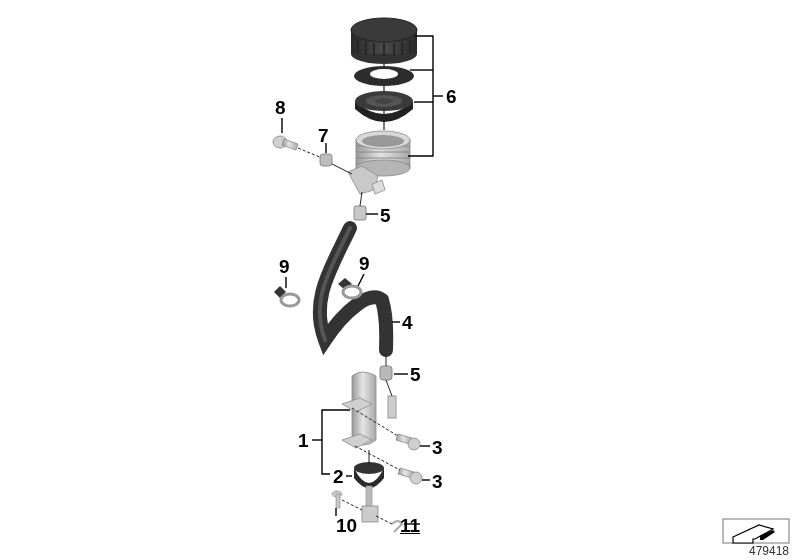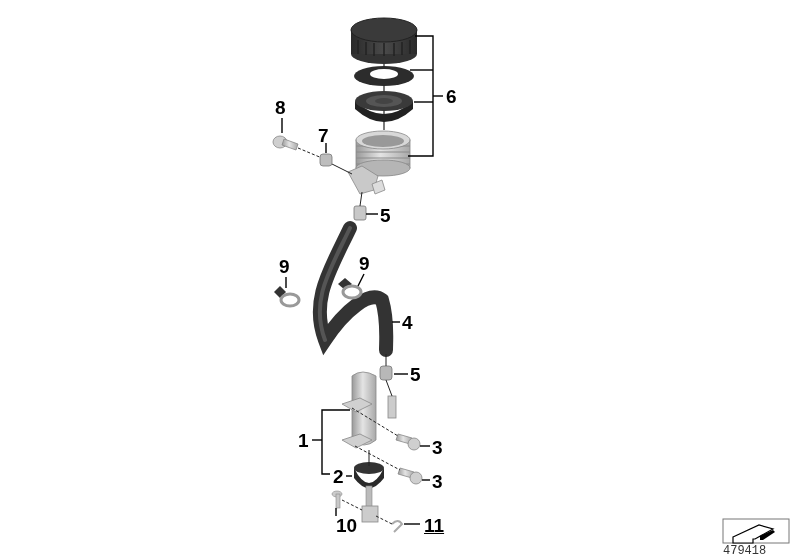--- a/index.html
+++ b/index.html
@@ -1,22 +1,22 @@
 <!DOCTYPE html>
 <html><head>
 <meta charset="utf-8">
 <style>
   html, body { margin:0; padding:0; background:#ffffff; }
   body { width:800px; height:560px; position:relative; overflow:hidden;
          font-family:"Liberation Sans", sans-serif; }
   #diagram { position:absolute; left:0; top:0; width:800px; height:560px; }
   .callout { position:absolute; font-family:"Liberation Sans", sans-serif;
              font-weight:bold; font-size:19px; color:#000; line-height:1; }
-  .ref-number { position:absolute; left:723px; top:544px; width:66px; text-align:left;
-                font-size:12px; color:#333; font-family:Liberation Mono, monospace; }
+  .ref-number { position:absolute; left:723px; top:544px; width:66px; text-align:right;
+                font-size:12px; color:#333; font-family:Liberation Sans, sans-serif; }
 </style>
 </head>
 <body>
 
 <svg id="diagram" width="800" height="560" viewBox="0 0 800 560" xmlns="http://www.w3.org/2000/svg">
   <defs>
     <linearGradient id="metal" x1="0" x2="1" y1="0" y2="0">
       <stop offset="0" stop-color="#9a9a9a"></stop>
       <stop offset="0.45" stop-color="#e4e4e4"></stop>
       <stop offset="1" stop-color="#a8a8a8"></stop>
@@ -171,15 +171,15 @@
 <div class="callout" style="left:432px;top:472px;">3</div>
 <div class="callout" style="left:402px;top:313px;">4</div>
 <div class="callout" style="left:380px;top:206px;">5</div>
 <div class="callout" style="left:410px;top:365px;">5</div>
 <div class="callout" style="left:446px;top:87px;">6</div>
 <div class="callout" style="left:318px;top:126px;">7</div>
 <div class="callout" style="left:275px;top:98px;">8</div>
 <div class="callout" style="left:279px;top:257px;">9</div>
 <div class="callout" style="left:359px;top:254px;">9</div>
 <div class="callout" style="left:336px;top:516px;">10</div>
-<div class="callout" style="left:424px;top:516px;text-decoration:underline;">11</div>
+<div class="callout" style="left:400px;top:516px;text-decoration:underline;">11</div>
 
 <div class="ref-number">479418</div>
 
 </body></html>

